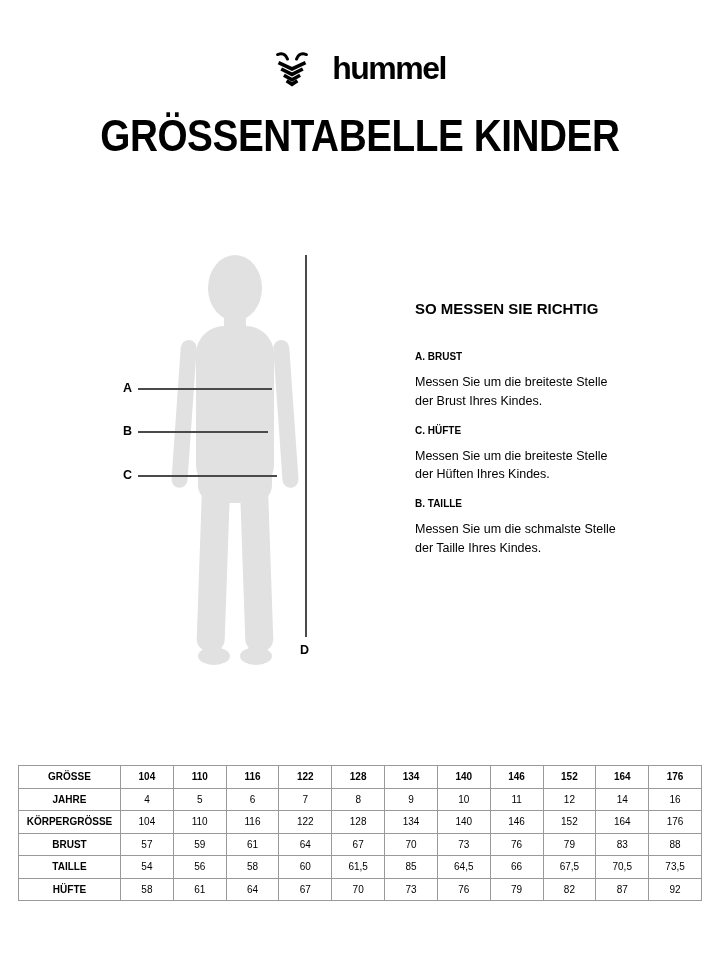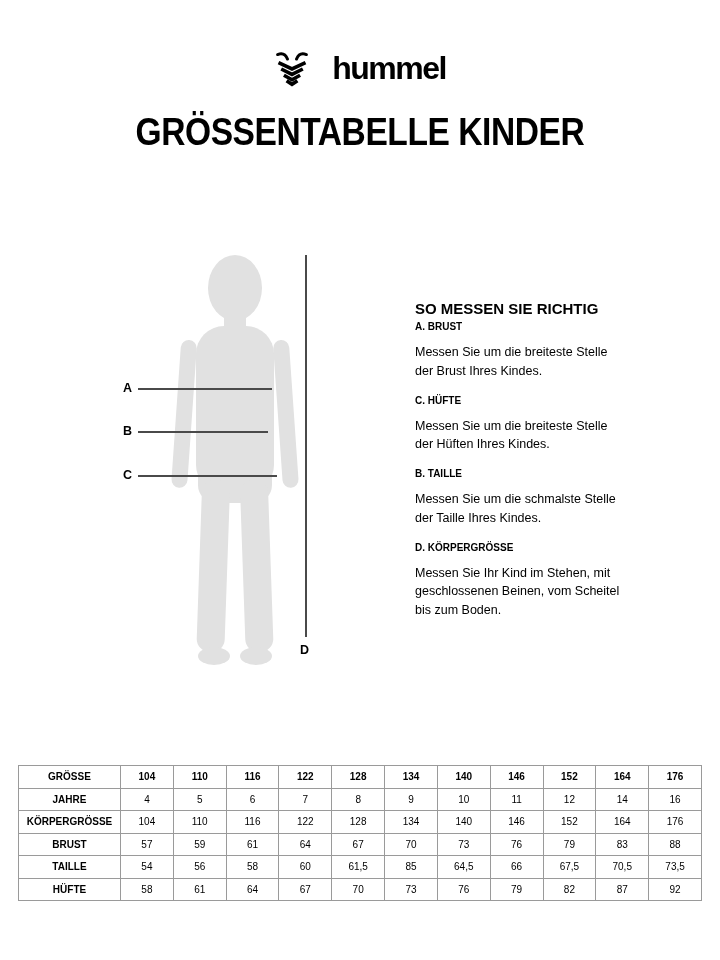--- a/index.html
+++ b/index.html
@@ -4,39 +4,39 @@
 <style>
   * { margin:0; padding:0; box-sizing:border-box; }
   html,body { background:#fff; }
   body { font-family:"Liberation Sans", sans-serif; color:#000; }
   .page { position:relative; width:720px; height:960px; margin:0 auto; background:#fff; overflow:hidden; }
 
   
   .logo { position:absolute; top:50px; left:0; width:100%; display:flex; justify-content:center; align-items:center; gap:22px; }
   .bee { width:36px; height:36px; }
   .logo-text { font-size:32px; font-weight:bold; letter-spacing:-1.5px; }
-  .title { position:absolute; top:110px; left:0; width:100%; text-align:center; font-size:39px; font-weight:bold; white-space:nowrap; }
+  .title { position:absolute; top:110px; left:0; width:100%; text-align:center; font-size:45px; font-weight:bold; white-space:nowrap; }
   .title span { display:inline-block; transform:scaleX(0.86); transform-origin:center; letter-spacing:-0.5px; }
 
   
   .silhouette { position:absolute; left:150px; top:248px; width:170px; height:425px; }
   .mline { position:absolute; height:1.5px; background:#4a4a4a; }
   .mline-a { top:388px; left:138px; width:134px; }
   .mline-b { top:431px; left:138px; width:130px; }
   .mline-c { top:475px; left:138px; width:139px; }
   .vline-d { position:absolute; left:305px; top:255px; width:1.5px; height:382px; background:#4a4a4a; }
   .mlabel { position:absolute; font-size:12.5px; font-weight:bold; color:#000; }
   .mlabel-a { left:123px; top:381px; }
   .mlabel-b { left:123px; top:424px; }
   .mlabel-c { left:123px; top:468px; }
   .mlabel-d { left:300px; top:643px; }
 
   
   .instructions { position:absolute; left:415px; top:300px; width:208px; }
-  .instr-heading { font-size:15px; font-weight:bold; margin-bottom:4px; }
+  .instr-heading { font-size:15px; font-weight:bold; margin-bottom:34px; }
   .instr-item { margin-bottom:14px; }
   .instr-title { font-size:10px; font-weight:bold; margin-bottom:5px; }
   .instr-text { font-size:12.5px; line-height:1.5;margin-top:11px; }
 
   
   .size-table { position:absolute; top:765px; left:18px; width:684px; border-collapse:collapse; table-layout:fixed; font-size:10px; }
   .size-table td { border:1px solid #9a9a9a; text-align:center; height:22.5px; padding:0 2px; vertical-align:middle; }
   .size-table td.label-cell { font-weight:bold; width:102px; }
   .size-table tr.head-row td { font-weight:bold; }
 </style>
@@ -94,24 +94,20 @@
           <div class="instr-title">A. BRUST</div>
           <div class="instr-text">Messen Sie um die breiteste Stelle der Brust Ihres Kindes.</div>
         </div>
         <div class="instr-item">
           <div class="instr-title">C. HÜFTE</div>
           <div class="instr-text">Messen Sie um die breiteste Stelle der Hüften Ihres Kindes.</div>
         </div>
         <div class="instr-item">
           <div class="instr-title">B. TAILLE</div>
           <div class="instr-text">Messen Sie um die schmalste Stelle der Taille Ihres Kindes.</div>
-        </div>
-        <div class="instr-item">
-          <div class="instr-title">D. KÖRPERGRÖSSE</div>
-          <div class="instr-text">Messen Sie Ihr Kind im Stehen, mit geschlossenen Beinen, vom Scheitel bis zum Boden.</div>
         </div>
       </div>
   </div>
 
   <table class="size-table">
     <tbody>
         <tr class="head-row">
           <td class="label-cell">GRÖSSE</td>
           <td>104</td>
           <td>110</td>

